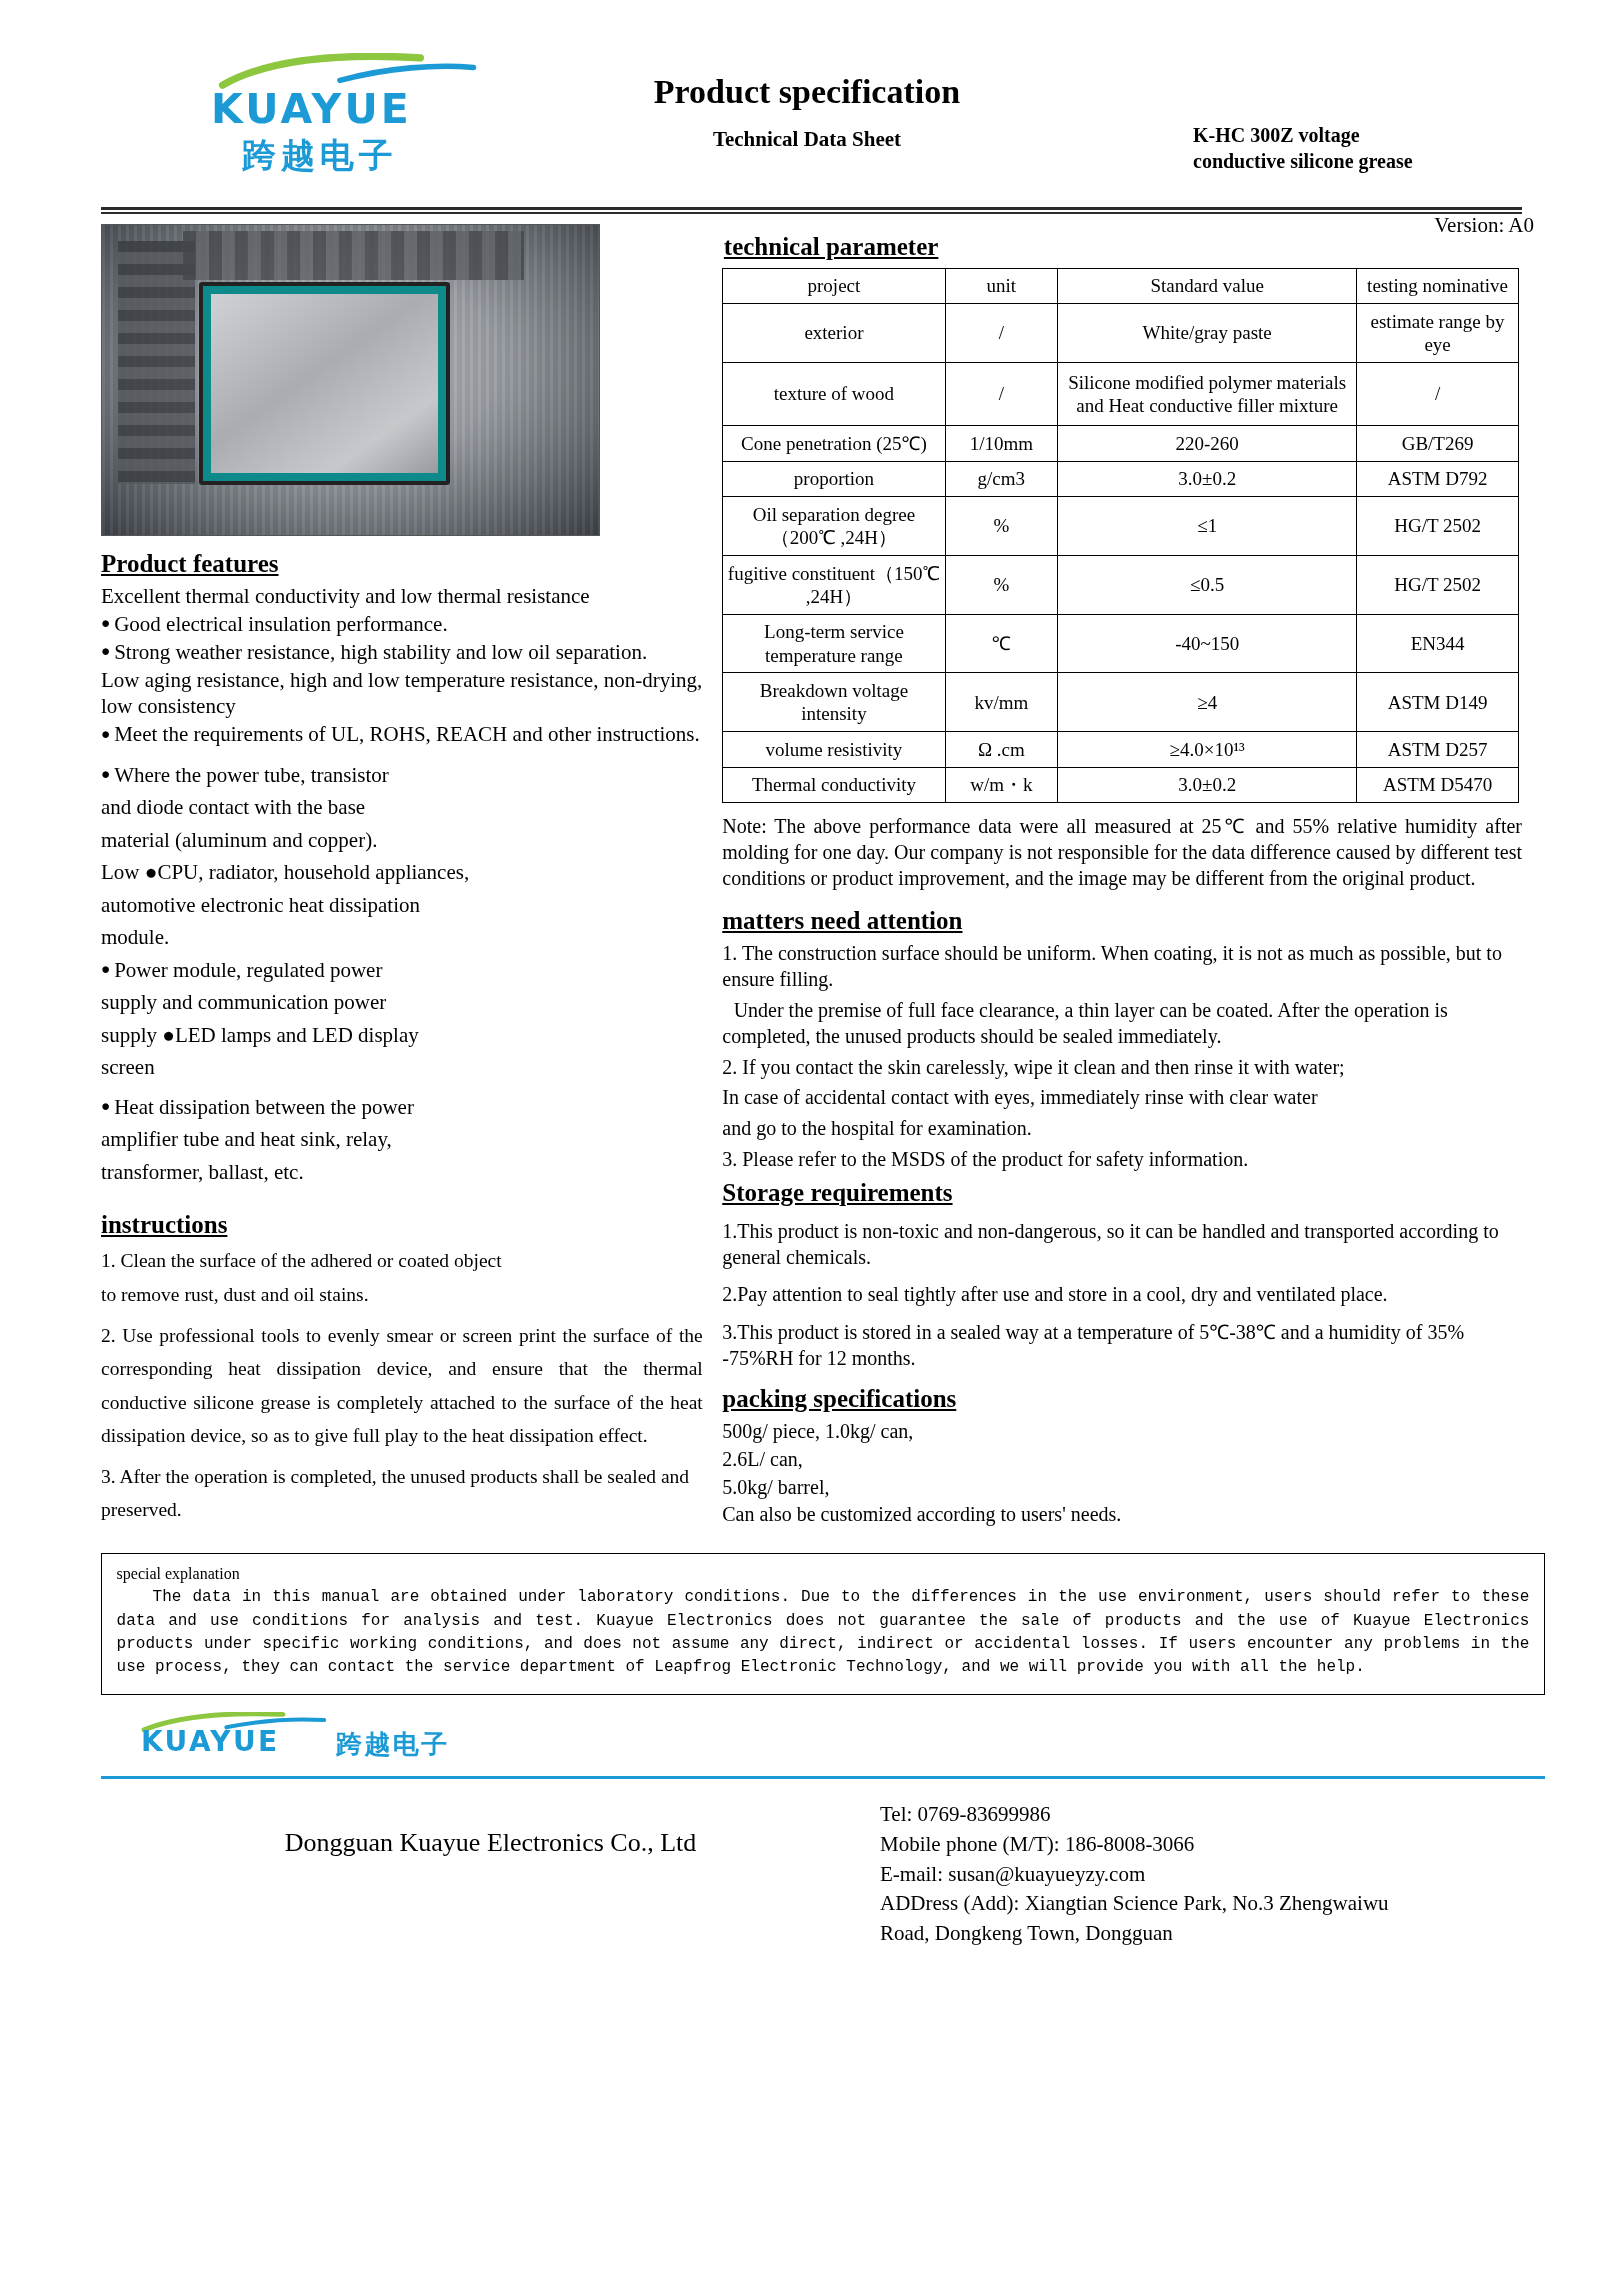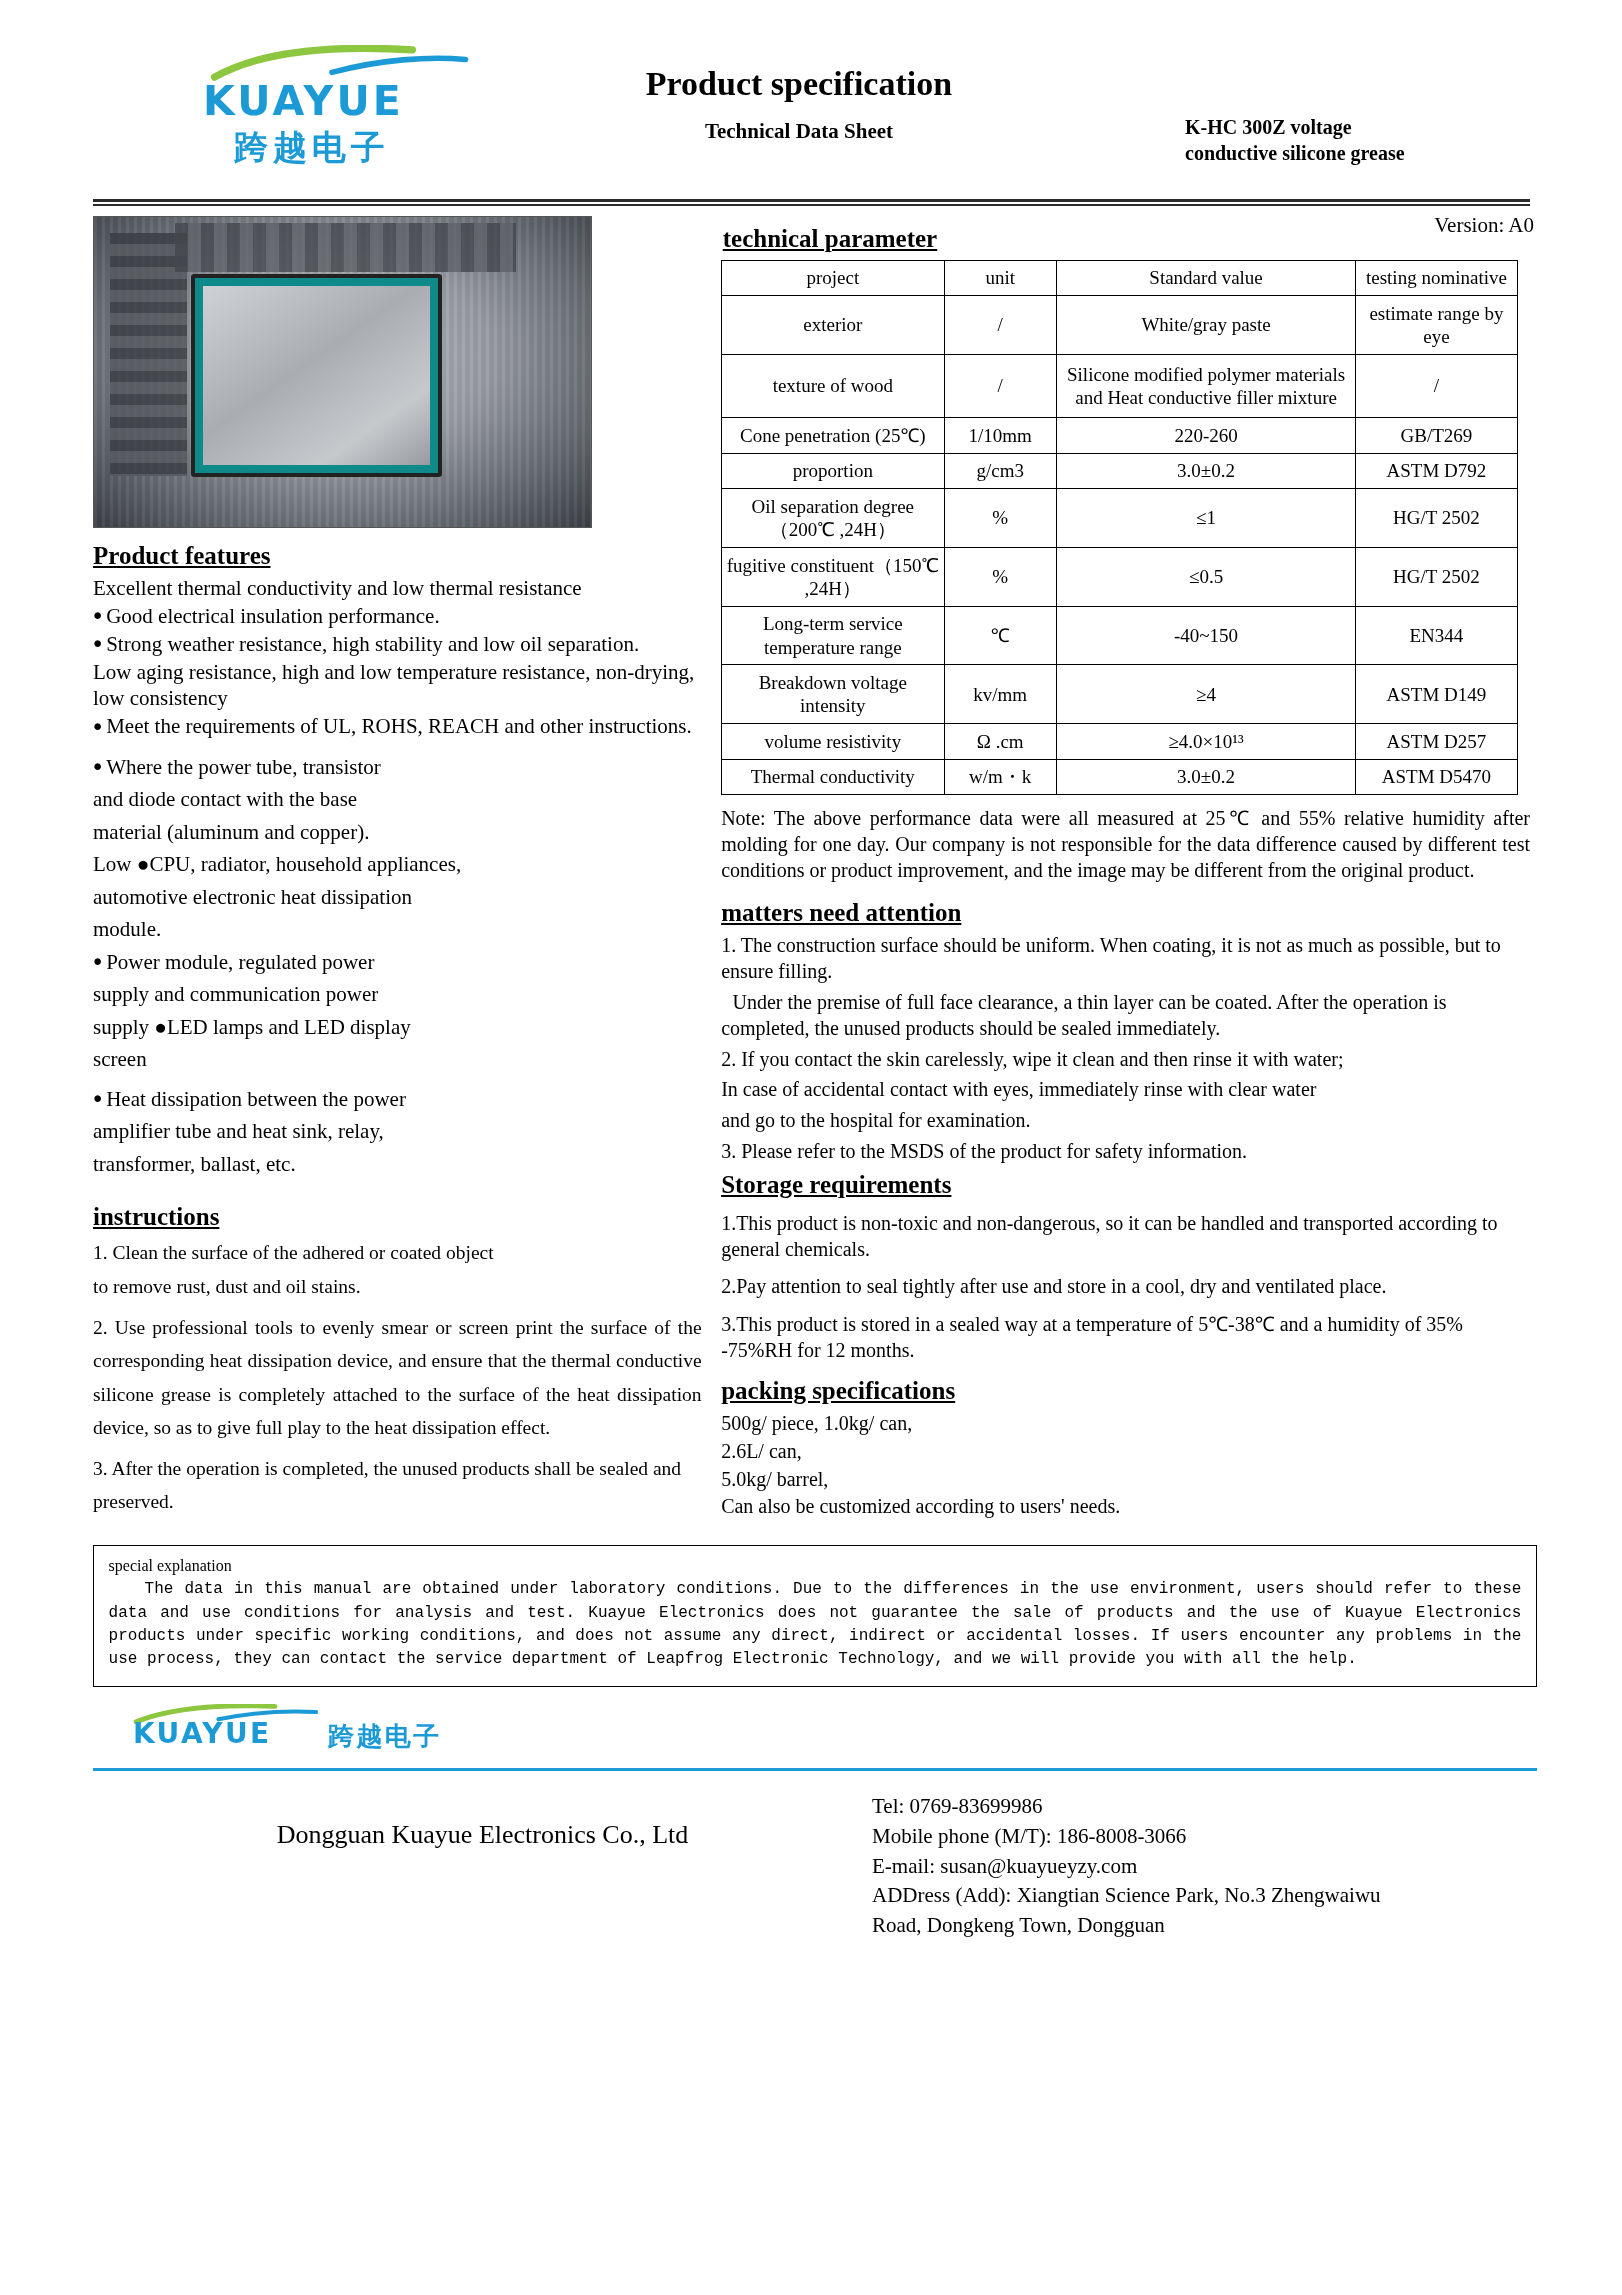--- a/index.html
+++ b/index.html
@@ -11,21 +11,21 @@
     width: 1623px;
     min-height: 2295px;
     font-family: "Liberation Serif", serif;
     color: #000;
     position: relative;
   }
   .page {
     position: relative;
     width: 1623px;
     min-height: 2295px;
-    padding: 4px;
+    padding: 12px;
     box-sizing: border-box;
   }
 
   
   .header {
     position: relative;
     height: 174px;
     padding: 0 89px;
     box-sizing: border-box;
   }

